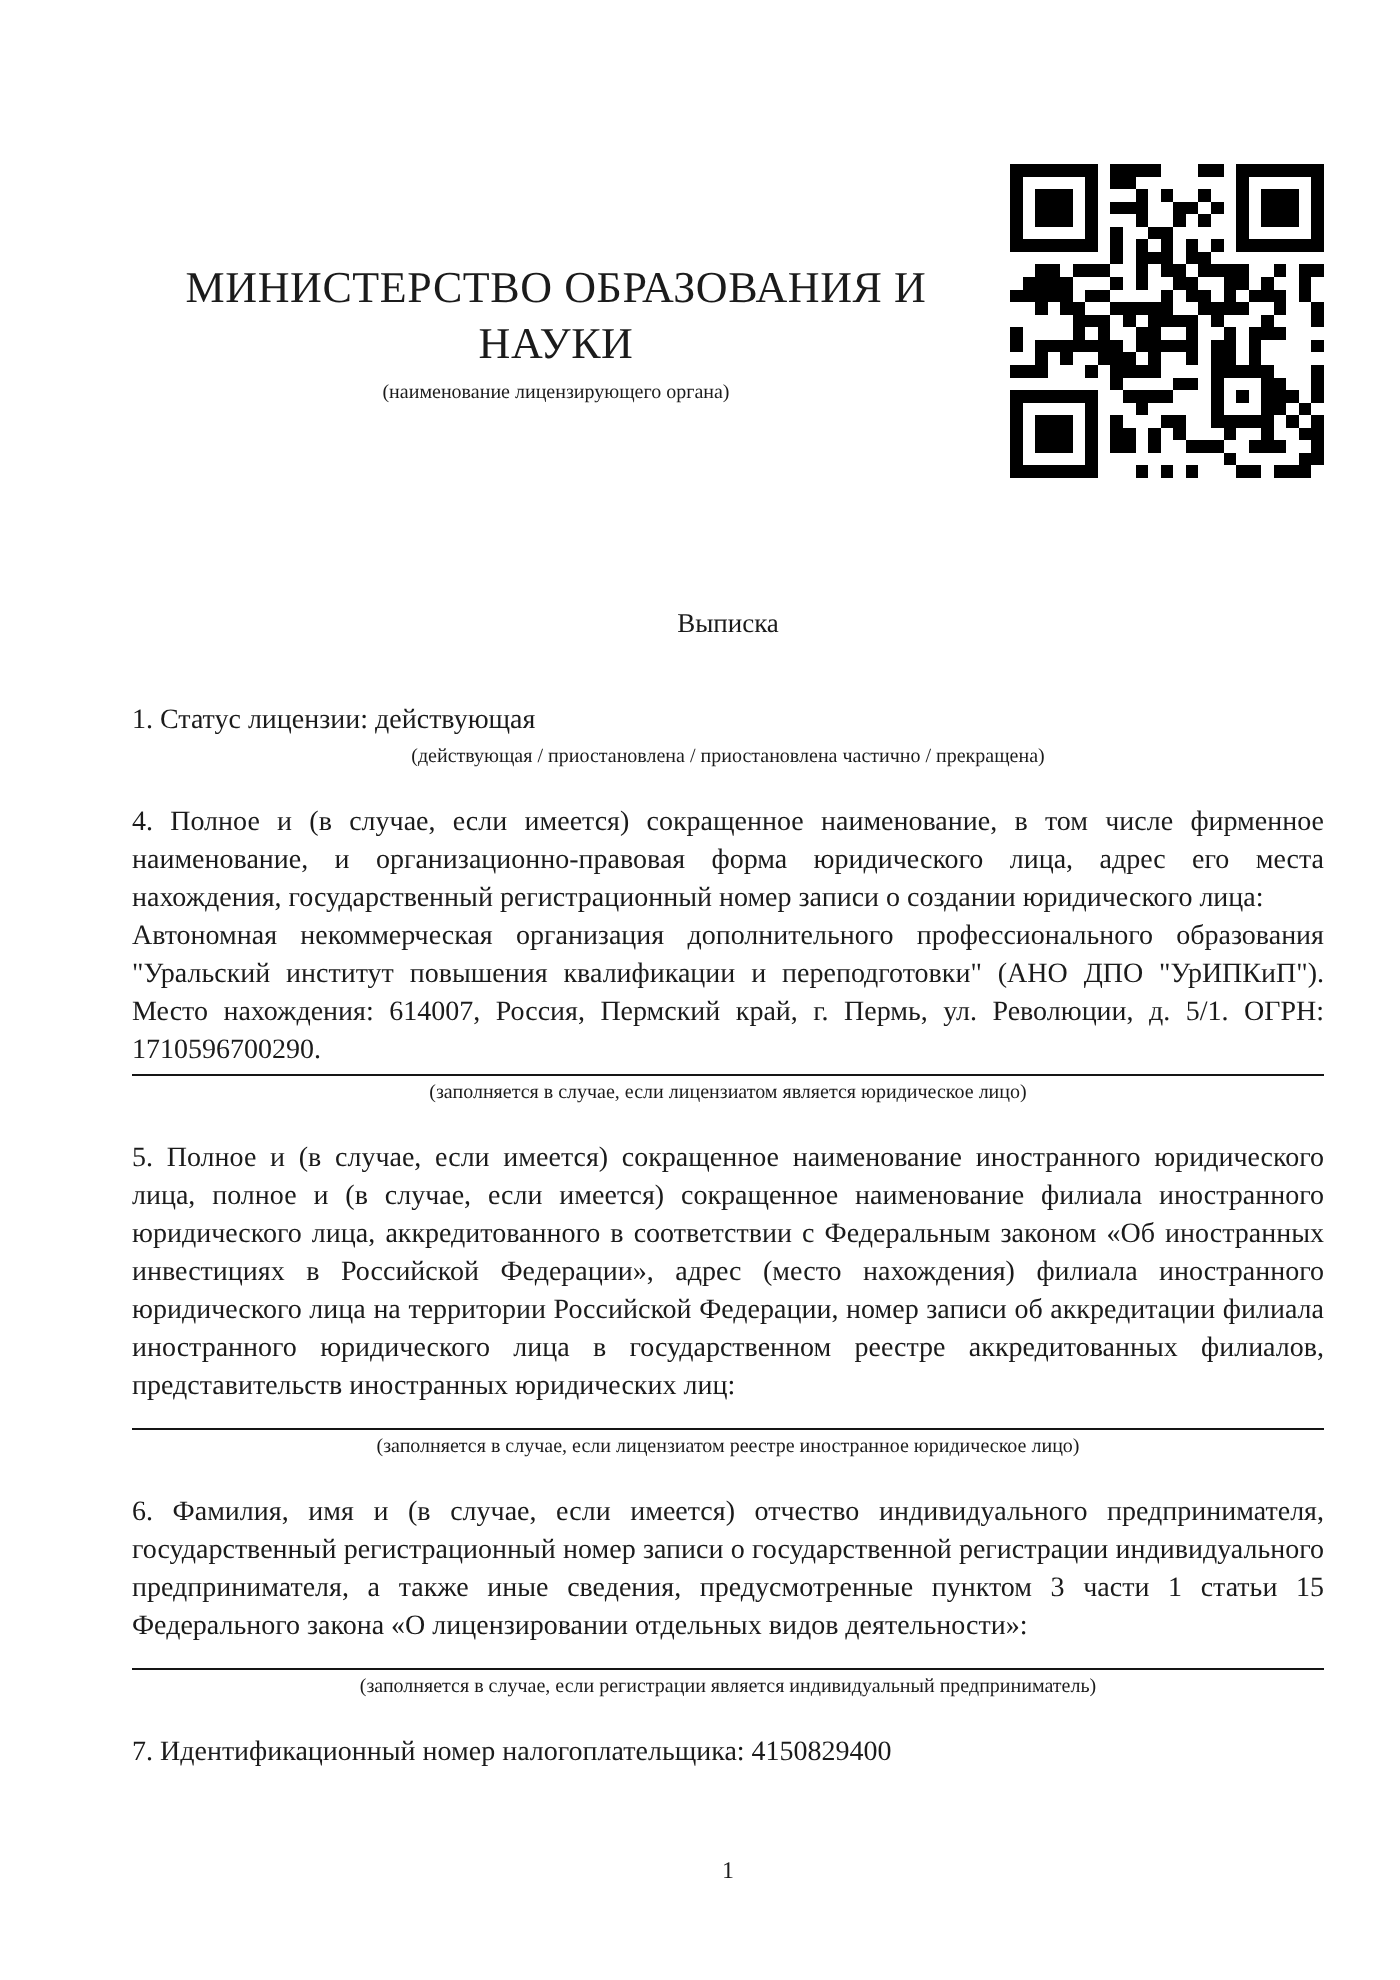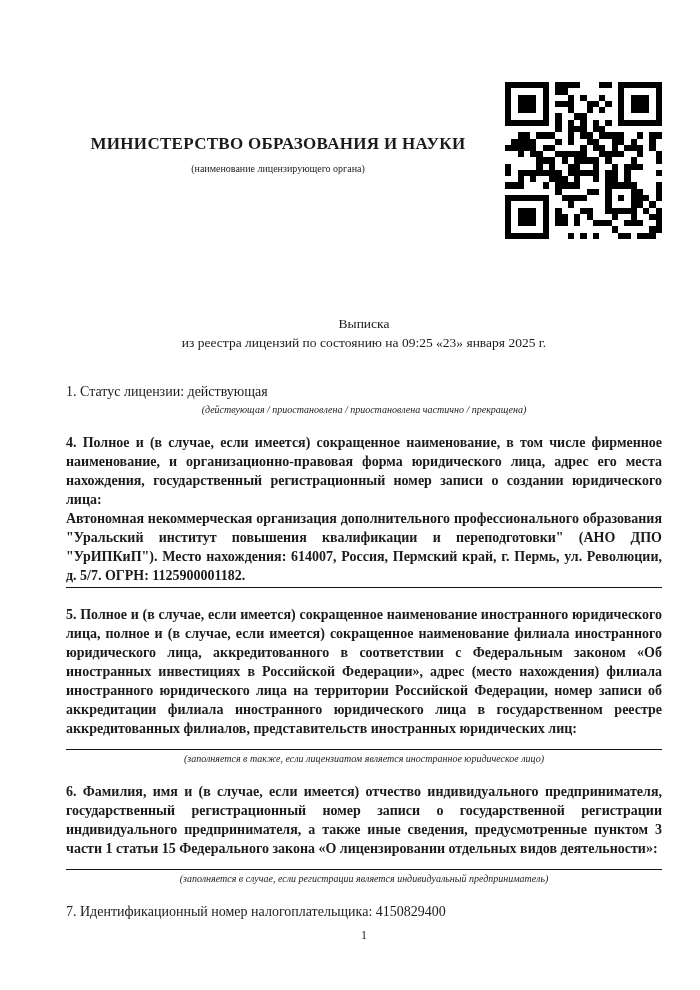--- a/index.html
+++ b/index.html
@@ -18,66 +18,65 @@
   }
   
   .ministry {
     position: absolute;
     top: 130px;
     left: 66px;
     width: 424px;
     text-align: center;
   }
   .ministry-line {
-    font-weight: bold;
-    font-size: 17px;
+    font-weight: normal;
+    font-size: 22px;
     line-height: 28px;
     letter-spacing: 0.3px;
   }
   .ministry-caption {
     font-size: 10px;
     line-height: 13px;
     margin-top: 4px;
     text-align: center;
   }
   .qr {
     position: absolute;
     top: 82px;
     right: 38px;
     width: 157px;
     height: 157px;
   }
   .qr svg { display: block; width: 157px; height: 157px; }
   
   .content {
     position: absolute;
-    top: 12px;
+    top: 0;
     left: 66px;
     width: 596px;
   }
   .doc-title {
     margin-top: 302px;
     text-align: center;
     font-size: 13.5px;
     line-height: 19px;
   }
   .items { margin-top: 30px; }
   .item { margin-bottom: 17px; }
   .body-text {
     margin: 0;
     font-size: 14px;
     line-height: 19px;
   }
-  .just { text-align: justify; font-weight: bold; }
+  .just { text-align: justify; }
   .item-caption {
     font-size: 10px;
     line-height: 13px;
     text-align: center;
     margin-top: 2px;
-    font-style: italic;
   }
   .rule {
     border: none;
     border-top: 1.6px solid #151515;
     height: 0;
     margin: 2px 0 0 0;
   }
   .rule.gap { margin-top: 11px; }
   .item-2 { margin-top: 18px; margin-bottom: 20px; }
   .item-3 { margin-bottom: 16px; }
@@ -416,42 +415,42 @@
         <rect x="21" y="24" width="1" height="1" fill="#000"></rect>
         <rect x="22" y="24" width="1" height="1" fill="#000"></rect>
         <rect x="23" y="24" width="1" height="1" fill="#000"></rect>
       </svg>
   </div>
 
   <div class="content">
 
     <div class="doc-title">
       <div>Выписка</div>
-      <div>из реестра лицензий по состоянию на 09:25 «23» января 2025 г.</div>
     </div>
 
     <div class="items">
 
       <div class="item">
         <p class="body-text">1. Статус лицензии: действующая</p>
         <div class="item-caption">(действующая / приостановлена / приостановлена частично / прекращена)</div>
       </div>
 
 
 
       <div class="item">
         <p class="body-text just">4. Полное и (в случае, если имеется) сокращенное наименование, в том числе фирменное наименование, и организационно-правовая форма юридического лица, адрес его места нахождения, государственный регистрационный номер записи о создании юридического лица:</p>
-        <p class="body-text just">Автономная некоммерческая организация дополнительного профессионального образования "Уральский институт повышения квалификации и переподготовки" (АНО ДПО "УрИПКиП"). Место нахождения: 614007, Россия, Пермский край, г. Пермь, ул. Революции, д. 5/7. ОГРН: 1125900001182.</p>
+        <p class="body-text just">Автономная некоммерческая организация дополнительного профессионального образования "Уральский институт повышения квалификации и переподготовки" (АНО ДПО "УрИПКиП"). Место нахождения: 614007, Россия, Пермский край, г. Пермь, ул. Революции, д. 5/1. ОГРН: 1710596700290.</p>
         <div class="rule"></div>
+        <div class="item-caption">(заполняется в случае, если лицензиатом является юридическое лицо)</div>
       </div>
 
       <div class="item">
         <p class="body-text just">5. Полное и (в случае, если имеется) сокращенное наименование иностранного юридического лица, полное и (в случае, если имеется) сокращенное наименование филиала иностранного юридического лица, аккредитованного в соответствии с Федеральным законом «Об иностранных инвестициях в Российской Федерации», адрес (место нахождения) филиала иностранного юридического лица на территории Российской Федерации, номер записи об аккредитации филиала иностранного юридического лица в государственном реестре аккредитованных филиалов, представительств иностранных юридических лиц:</p>
         <div class="rule gap"></div>
-        <div class="item-caption">(заполняется в также, если лицензиатом является иностранное юридическое лицо)</div>
+        <div class="item-caption">(заполняется в случае, если лицензиатом реестре иностранное юридическое лицо)</div>
       </div>
 
       <div class="item">
         <p class="body-text just">6. Фамилия, имя и (в случае, если имеется) отчество индивидуального предпринимателя, государственный регистрационный номер записи о государственной регистрации индивидуального предпринимателя, а также иные сведения, предусмотренные пунктом 3 части 1 статьи 15 Федерального закона «О лицензировании отдельных видов деятельности»:</p>
         <div class="rule gap"></div>
         <div class="item-caption">(заполняется в случае, если регистрации является индивидуальный предприниматель)</div>
       </div>
 
       <div class="item">
         <p class="body-text">7. Идентификационный номер налогоплательщика: 4150829400</p>

